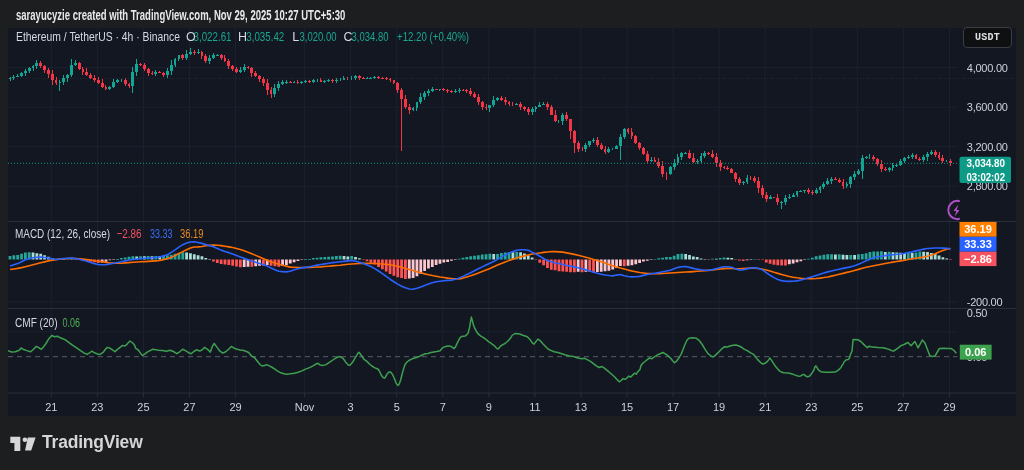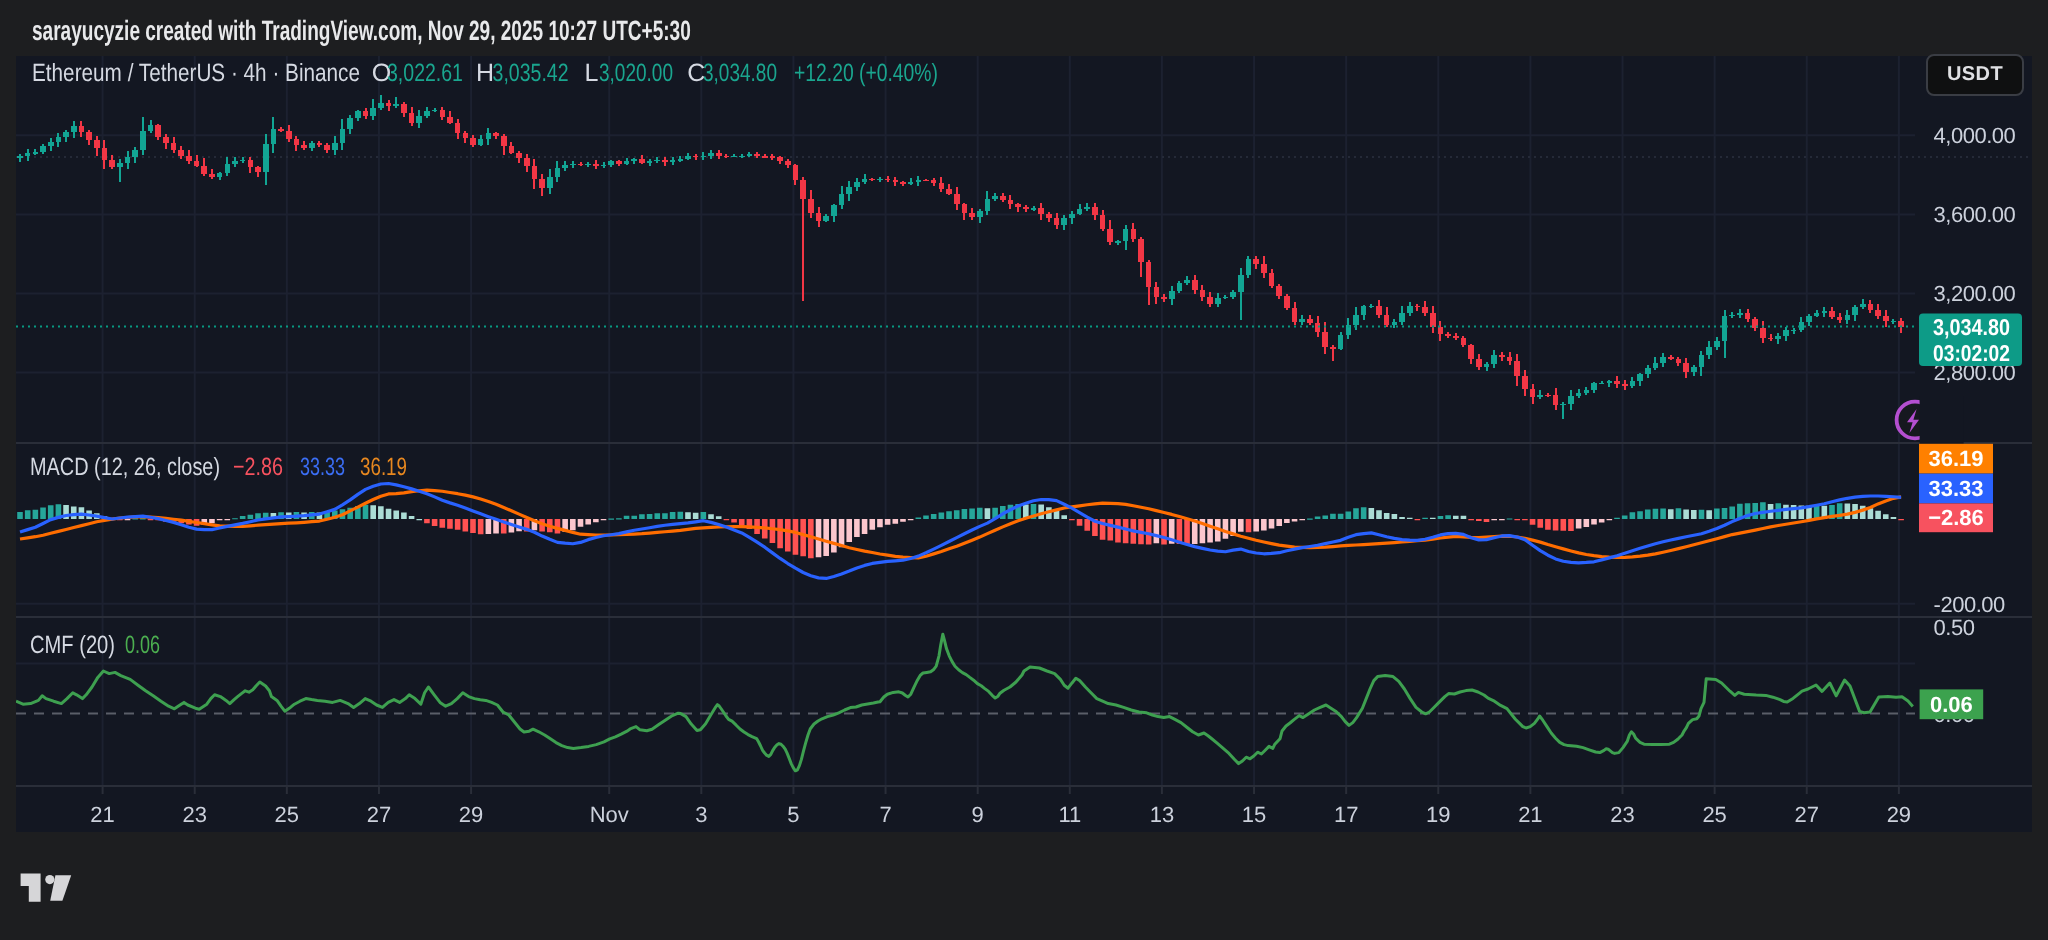--- a/index.html
+++ b/index.html
@@ -1,17 +1,17 @@
 <!DOCTYPE html>
 <html><head><meta charset="utf-8"><style>
 * { margin:0; padding:0; box-sizing:border-box; }
 body { width:1024px; height:470px; background:#1d1e20; font-family:"Liberation Sans", sans-serif; overflow:hidden; position:relative; }
 #hdr { position:absolute; left:15.5px; top:7px; color:#e8e9eb; font-size:14px; font-weight:bold; white-space:nowrap; transform:scaleX(0.68); transform-origin:left center; }
 #chart { position:absolute; left:8px; top:28px; width:1008px; height:388px; background:#131722; }
-#usdt { position:absolute; left:963px; top:27px; width:49px; height:21px; background:#0f1011; border:1px solid #3a3d44; border-radius:4px; color:#dfe0e3; font-size:10px; font-weight:bold; text-align:center; line-height:19px; letter-spacing:0.2px; z-index:5; }
+#usdt { position:absolute; left:963px; top:27px; width:49px; height:21px; background:#0f1011; border:1px solid #3a3d44; border-radius:4px; color:#dfe0e3; font-size:10px; font-weight:bold; text-align:center; line-height:19px; letter-spacing:0.2px; z-index:5;font-family:Liberation Mono, monospace; }
 #ftr { position:absolute; left:0; top:416px; width:1024px; height:54px; background:#1d1e20; }
 #ftxt { position:absolute; left:42px; top:16px; color:#d6d6d8; font-size:17.5px; font-weight:bold; letter-spacing:-0.2px; }
 svg text { font-family:"Liberation Sans", sans-serif; }
 </style></head>
 <body>
 <div id="hdr">sarayucyzie created with TradingView.com, Nov 29, 2025 10:27 UTC+5:30</div>
 <div id="chart">
     <svg width="1008" height="388" viewBox="0 0 1008 388" style="position:absolute;left:0;top:0">
 <rect x="0" y="0" width="1008" height="388" fill="#131722"></rect>
 <line x1="43.3" y1="0" x2="43.3" y2="365.0" stroke="#1c2130" stroke-width="1"></line>
@@ -145,12 +145,13 @@
   </div>
 <div id="usdt">USDT</div>
 <div id="ftr">
     <svg width="30" height="22" viewBox="0 0 30 22" style="position:absolute;left:10px;top:18px">
 <g fill="#d6d6d8">
 <path d="M0.3 2.8 H10.3 V16.9 H4.4 V9 H0.3 Z"></path>
 <circle cx="14.9" cy="5.8" r="2.3"></circle>
 <path d="M17.7 3.6 H25.6 L21.2 16.4 H15.1 Z"></path>
 </g>
 </svg>
+    <div id="ftxt">TradingView</div>
   </div>
 </body></html>

